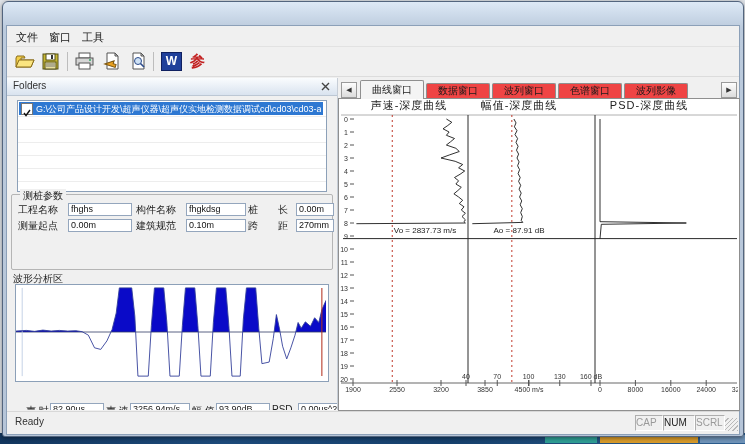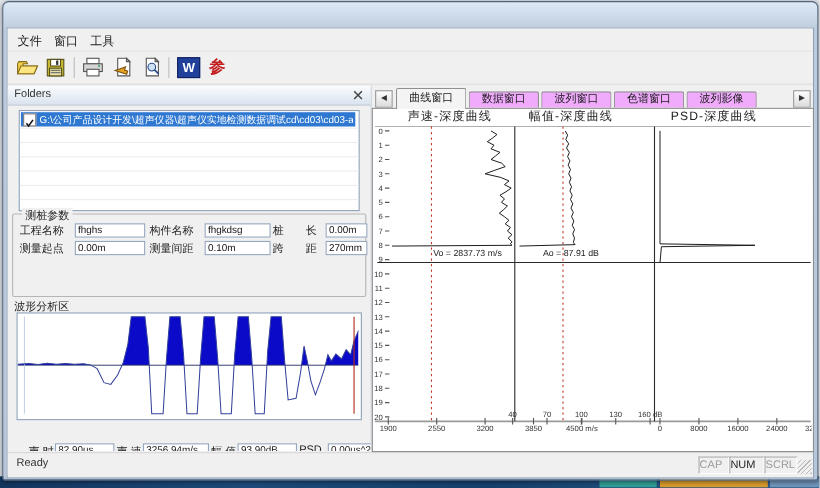--- a/index.html
+++ b/index.html
@@ -63,21 +63,21 @@
   .clab{position:absolute;top:1px;white-space:nowrap}
   #readouts{left:15px;top:324px;width:330px;height:15px;font-size:10px;color:#222}
   .rlabel{position:absolute;top:2px;white-space:nowrap}
   .rinput{position:absolute;top:1px;background:#fff;border:1px solid #94a6bd;font-size:9px;height:11px;line-height:11px;padding:0 2px;white-space:nowrap;overflow:hidden}
   
   #rightpanel{left:331px;top:52px;width:401px;height:332px;background:#f0f0f0}
   .tabarrow{position:absolute;top:4px;width:14px;height:14px;background:linear-gradient(180deg,#fdfdfd,#dcdcdc);
     border:1px solid #9a9a9a;font-size:7px;text-align:center;line-height:14px;color:#333}
   .tab{position:absolute;font-size:10px;color:#1a1a1a;text-align:center;border:1px solid #8f8f8f;border-bottom:none;
     border-radius:2px 2px 0 0;background:#e6e6e6}
-  .tab.inactive{top:5px;height:14px;line-height:14px;background:#f0abfc}
+  .tab.inactive{top:5px;height:14px;line-height:14px;background:#ef4444}
   .tab.active{top:2px;height:18px;line-height:17px;background:#f4f4f4;z-index:3}
   #chartarea{left:0;top:20px;width:400px;height:311px;background:#fff;border:1px solid #8f8f8f;z-index:2}
   
   #statusbar{left:0;top:385px;width:732px;height:21px;background:#f0f0f0;border-top:1px solid #d8d8d8}
   #ready{position:absolute;left:8px;top:4px;font-size:10px;color:#333}
   .scell{position:absolute;top:3px;height:14px;border:1px solid #aeaeae;border-right-color:#fff;border-bottom-color:#fff;
     font-size:10px;line-height:14px;color:#9a9a9a;background:#f0f0f0}
   .scell.on{color:#222}
   #grip{position:absolute;right:1px;top:6px;width:13px;height:13px;
     background:repeating-linear-gradient(135deg,transparent,transparent 2px,#b9b9b9 2px,#b9b9b9 3px)}
@@ -183,21 +183,21 @@
           <span class="plabel l1">工程名称</span>
           <span class="pinput i1">fhghs</span>
           <span class="plabel l2">构件名称</span>
           <span class="pinput i2">fhgkdsg</span>
           <span class="plabel l3">桩　　长</span>
           <span class="pinput i3">0.00m</span>
         </div>
         <div class="abs" style="top:24px;width:100%;height:13px">
           <span class="plabel l1">测量起点</span>
           <span class="pinput i1">0.00m</span>
-          <span class="plabel l2">测量间距</span>
+          <span class="plabel l2">建筑规范</span>
           <span class="pinput i2">0.10m</span>
           <span class="plabel l3">跨　　距</span>
           <span class="pinput i3">270mm</span>
         </div>
       </div>
 
       <span id="wavelabel" class="abs">波形分析区</span>
       <div id="wavebox" class="abs">
         <svg id="wave-svg" width="310" height="94" viewBox="0 0 300 98" preserveAspectRatio="none">
             <clipPath id="posclip">

